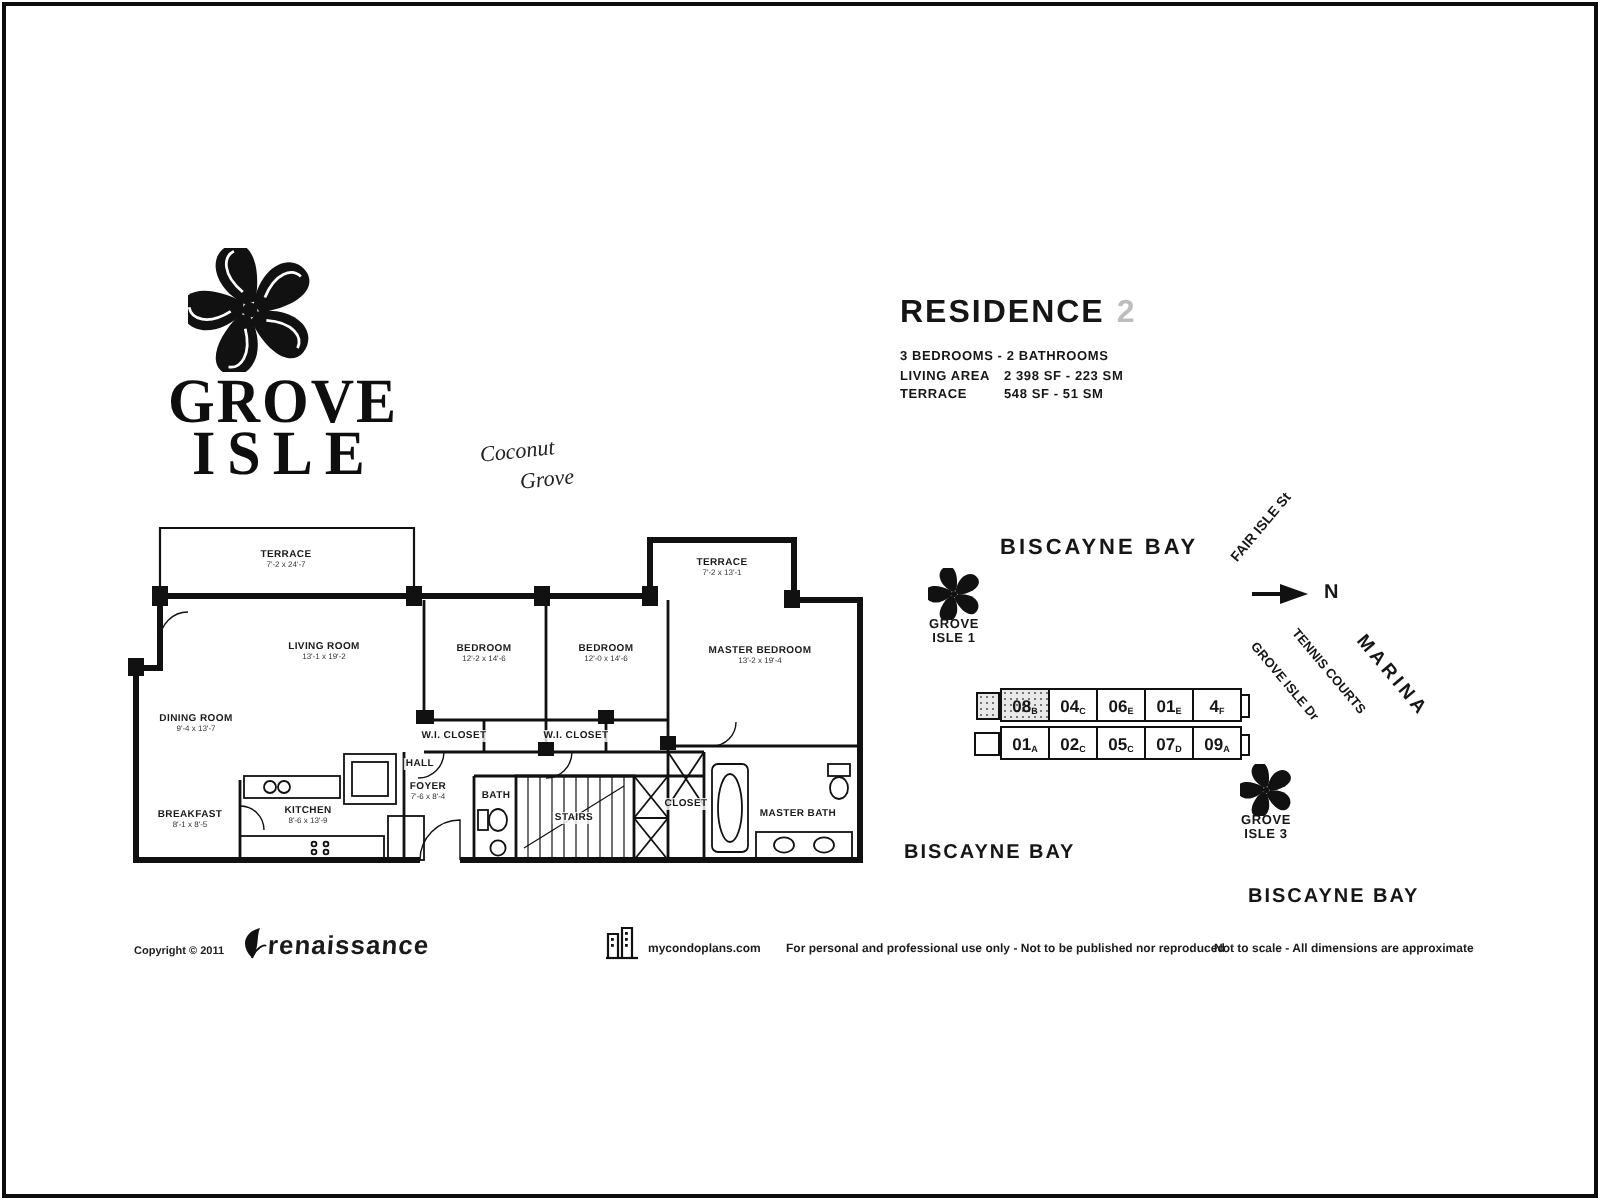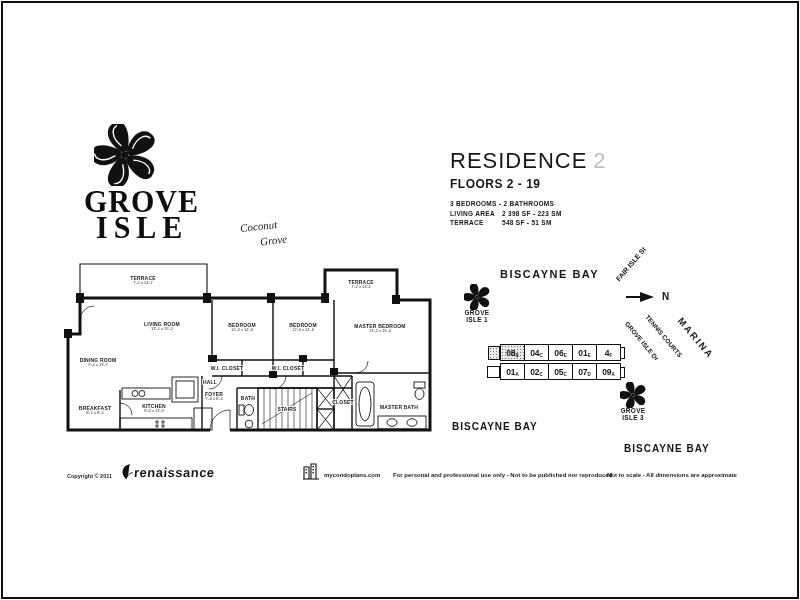--- a/index.html
+++ b/index.html
@@ -15,21 +15,21 @@
               color:#0e0e0e;line-height:1;transform-origin:left top;}
   .bw1{left:4px;top:64px;font-size:30px;letter-spacing:1px;transform:scaleY(1.05);}
   .bw2{left:16px;top:90px;font-size:30px;letter-spacing:6px;transform:scaleY(1.05);}
   .script{position:absolute;font-family:"Liberation Serif",serif;font-style:italic;
           font-size:11px;color:#222;transform:rotate(-6deg);}
   .sc1{left:160px;top:98px;}
   .sc2{left:180px;top:112px;}
 
   
   .titleblock{position:absolute;left:450px;top:148px;width:260px;}
-  .t1{font-size:22px;font-weight:normal;letter-spacing:1px;line-height:1.15;}
+  .t1{font-size:16px;font-weight:bold;letter-spacing:1px;line-height:1.15;}
   .faint{opacity:.28;margin-left:6px;}
   .t2{font-size:12px;font-weight:bold;margin-top:4px;letter-spacing:.5px;}
   .t3{font-size:6.5px;font-weight:bold;margin-top:9px;letter-spacing:.3px;}
   .t4{font-size:6.5px;font-weight:bold;margin-top:2.5px;letter-spacing:.3px;display:flex;}
   .alab{width:52px;}
 
   
   .plan{position:absolute;left:62px;top:258px;width:370px;height:196px;}
   .plan svg{position:absolute;left:0;top:0;}
   .wo{fill:none;stroke:#111;stroke-width:3;}
@@ -120,21 +120,20 @@
   <div class="brand-word bw1">GROVE</div>
   <div class="brand-word bw2">ISLE</div>
   <div class="script sc1">Coconut</div>
   <div class="script sc2">Grove</div>
 </div>
 
 <div class="titleblock">
   <div class="t1">
     <span>RESIDENCE</span><span class="faint">2</span>
   </div>
-  <div class="t2">FLOORS 2 - 19</div>
   <div class="t3">3 BEDROOMS - 2 BATHROOMS</div>
   <div class="t4">
     <span class="alab">LIVING AREA</span>
     <span>2 398 SF - 223 SM</span>
   </div>
   <div class="t4">
     <span class="alab">TERRACE</span>
     <span>548 SF -  51 SM</span>
   </div>
 </div>

